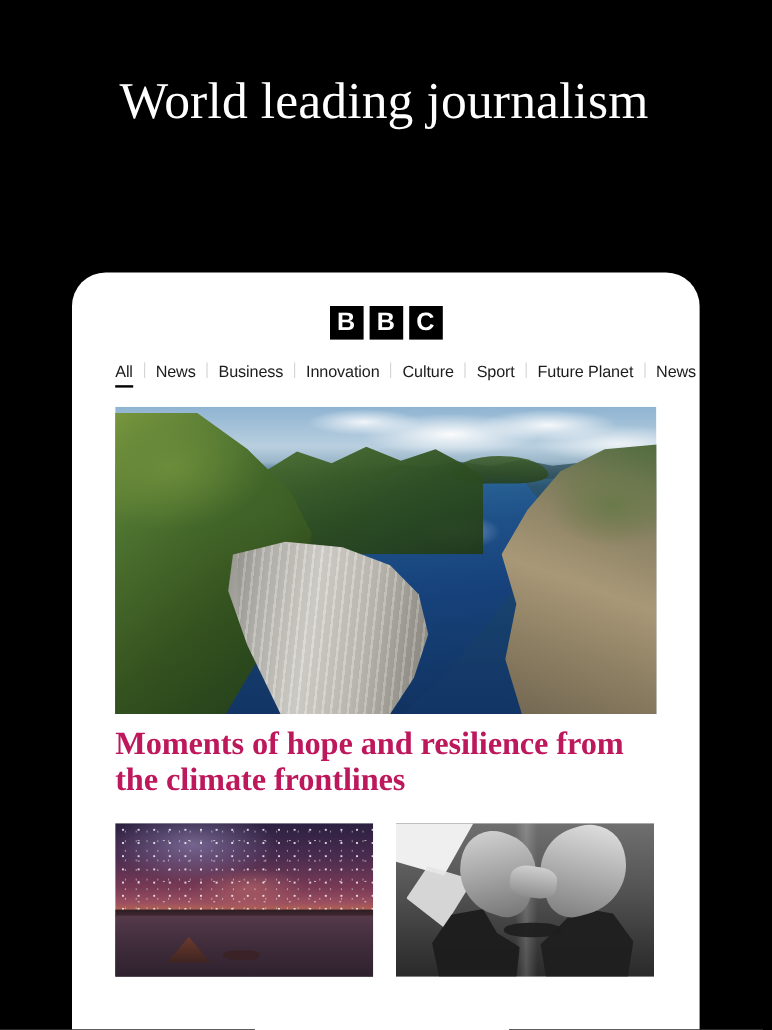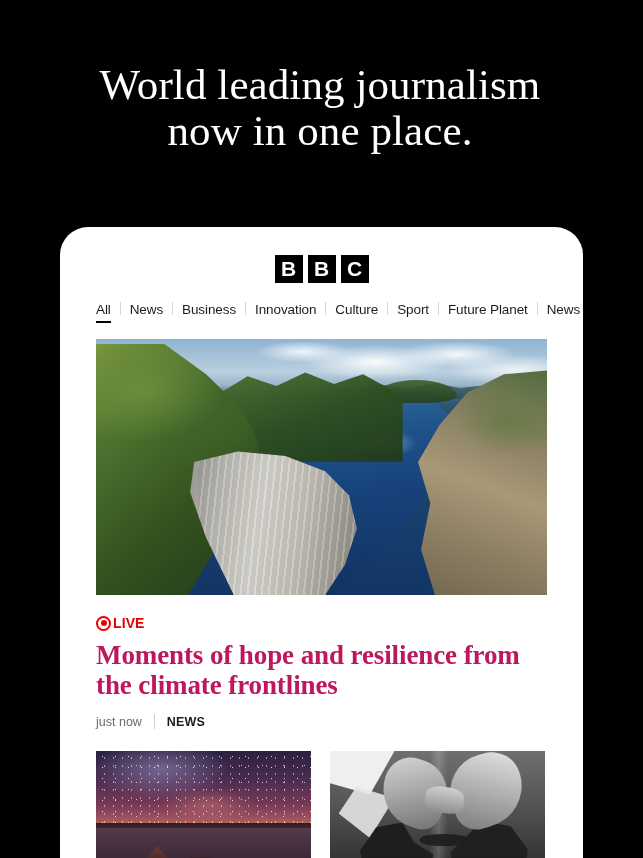--- a/index.html
+++ b/index.html
@@ -414,21 +414,20 @@
     left: 46%; top: 0;
     width: 9%; height: 100%;
     background: linear-gradient(90deg, rgba(255,255,255,0) 0%, rgba(255,255,255,0.18) 50%, rgba(255,255,255,0) 100%);
   }
 </style>
 </head>
 <body>
 
 <div class="promo">
   <span class="promo-line">World leading journalism</span>
-  <span class="promo-line">now in one place.</span>
 </div>
 
 <div class="app-card">
 
   <div class="bbc-logo">
     <div class="bbc-block">B</div>
     <div class="bbc-block">B</div>
     <div class="bbc-block">C</div>
   </div>
 
@@ -454,35 +453,26 @@
     <div class="hero"></div>
     <div class="hero-ridge"></div>
     <div class="hero-water"></div>
     <div class="hero-shore-island"></div>
     <div class="hero-mid-forest"></div>
     <div class="hero-left-forest"></div>
     <div class="hero-right-cliff"></div>
     <div class="hero-dam"></div>
   </div>
 
-  <div class="live-row">
-    <span class="live-dot"></span>
-    <span class="live-label">LIVE</span>
-  </div>
 
   <div class="headline">
     <span>Moments of hope and resilience</span>
     <span>from the climate frontlines</span>
   </div>
 
-  <div class="meta-row">
-    <span class="meta-time">just now</span>
-    <span class="meta-sep"></span>
-    <span class="meta-section">NEWS</span>
-  </div>
 
   <div class="thumb-row">
     <div class="thumb">
       <div class="thumb-stars"></div>
       <div class="thumb-starfield"></div>
       <div class="thumb-horizon"></div>
       <div class="thumb-ground"></div>
       <div class="thumb-tent"></div>
       <div class="thumb-figure"></div>
     </div>

